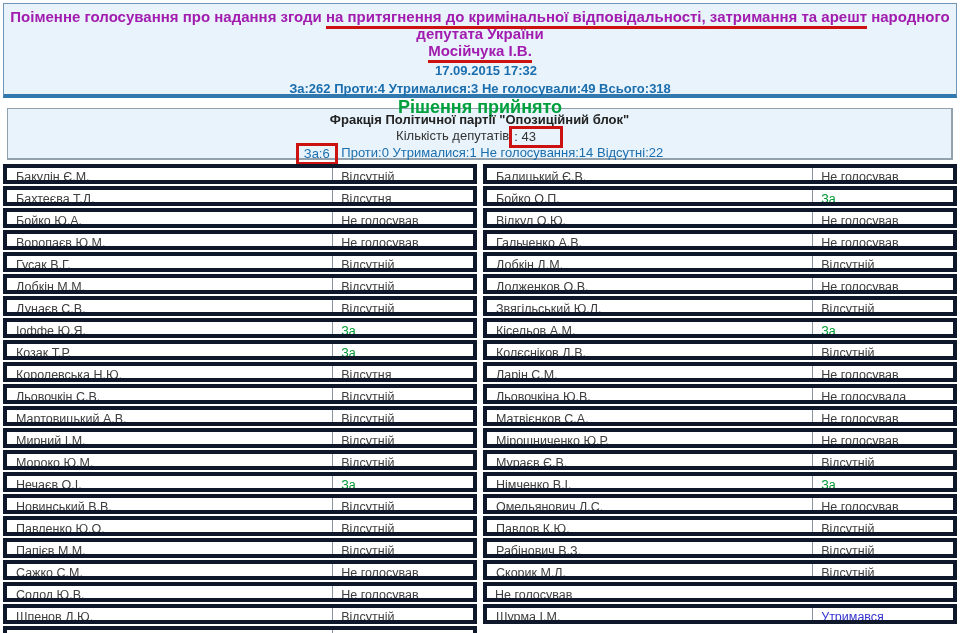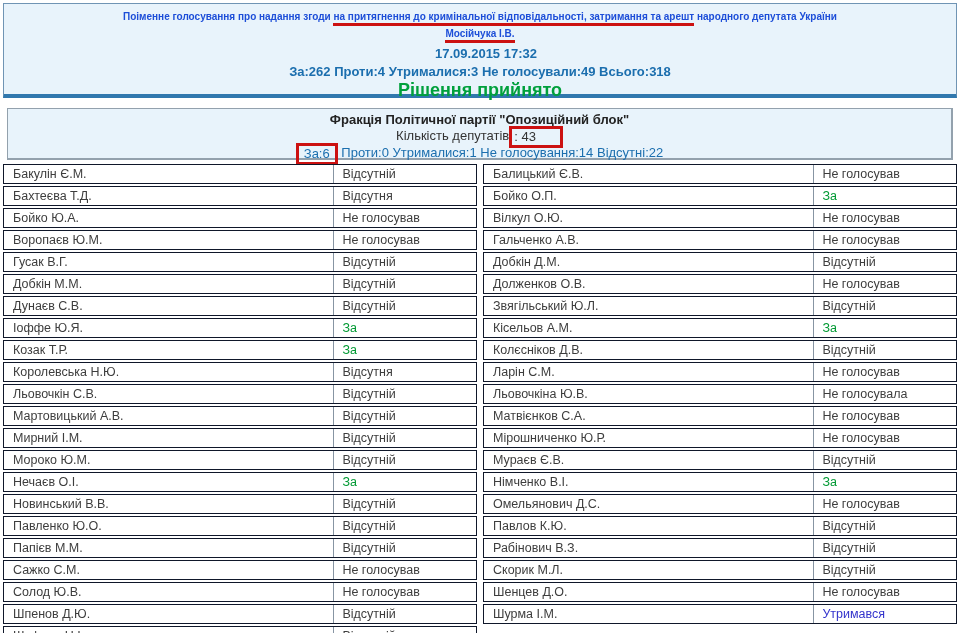--- a/index.html
+++ b/index.html
@@ -6,21 +6,21 @@
   html, body { margin:0; padding:0; }
   body {
     width:960px; height:633px; overflow:hidden; background:#ffffff;
     font-family:"Liberation Sans", sans-serif;
   }
   .header-box {
     margin:3px 3px 0 3px; height:95px; background:#e8f3fb;
     border:1px solid #6f94b4; border-bottom:4px solid #3178ae;
     text-align:center; padding-top:4px;
   }
-  .title-line { font-size:10px; font-weight:bold; color:#1d4ed8; line-height:17px; }
+  .title-line { font-size:15px; font-weight:bold; color:#a21caf; line-height:17px; }
   .red-underline { border-bottom:3px solid #cc1111; padding-bottom:1px; }
   .datetime { margin-top:5px; font-size:13px; font-weight:bold; color:#1b6eae; line-height:14px;padding-left:12px; }
   .summary  { margin-top:4px; font-size:13px; font-weight:bold; color:#1b6eae; line-height:14px; }
   .result   { margin-top:4px; font-size:18px; font-weight:bold; color:#00a03c; line-height:14px; }
 
   .fraction-box {
     margin:10px 7px 0 7px; height:52px; background:#e8f3fb;
     border:1px solid #93a1ad; border-right-width:2px; border-bottom-width:2px;
     text-align:center; padding-top:3px; font-size:13px;
   }
@@ -30,21 +30,21 @@
   .red-frame {
     display:inline-block; border:3px solid #cc1111;
     padding:1px 5px; margin:-4px 0; line-height:14px; vertical-align:middle;
   }
   .red-frame.count { padding-right:24px; padding-left:2px; }
 
   .votes { display:flex; gap:6px; margin:4px 3px 0 3px; }
   .votes-col { flex:1; min-width:0; }
   .deputy-row {
     display:flex; height:20px; margin-bottom:2px;
-    border:1px solid #0f172a; background:#ffffff;
+    border:4px solid #0f172a; background:#ffffff;
   }
   .cell {
     font-size:12.5px; line-height:18px; color:#3d3d3d;
     white-space:nowrap; overflow:hidden;
   }
   .cell.name { flex:0 0 70%; border-right:1px solid #8795a3; padding-left:9px; }
   .cell.vote { flex:1 1 auto; padding-left:8px; }
 </style>
 </head>
 <body>
@@ -237,21 +237,20 @@
   </div>
       <div class="deputy-row">
     <div class="cell name">Рабінович В.З.</div>
     <div class="cell vote" style="color: rgb(61, 61, 61);">Відсутній</div>
   </div>
       <div class="deputy-row">
     <div class="cell name">Скорик М.Л.</div>
     <div class="cell vote" style="color: rgb(61, 61, 61);">Відсутній</div>
   </div>
       <div class="deputy-row">
-    <div class="cell name">Шенцев Д.О.</div>
     <div class="cell vote" style="color: rgb(61, 61, 61);">Не голосував</div>
   </div>
       <div class="deputy-row">
     <div class="cell name">Шурма І.М.</div>
     <div class="cell vote" style="color: rgb(51, 51, 204);">Утримався</div>
   </div>
     </div>
 </div>
 
 </body></html>

